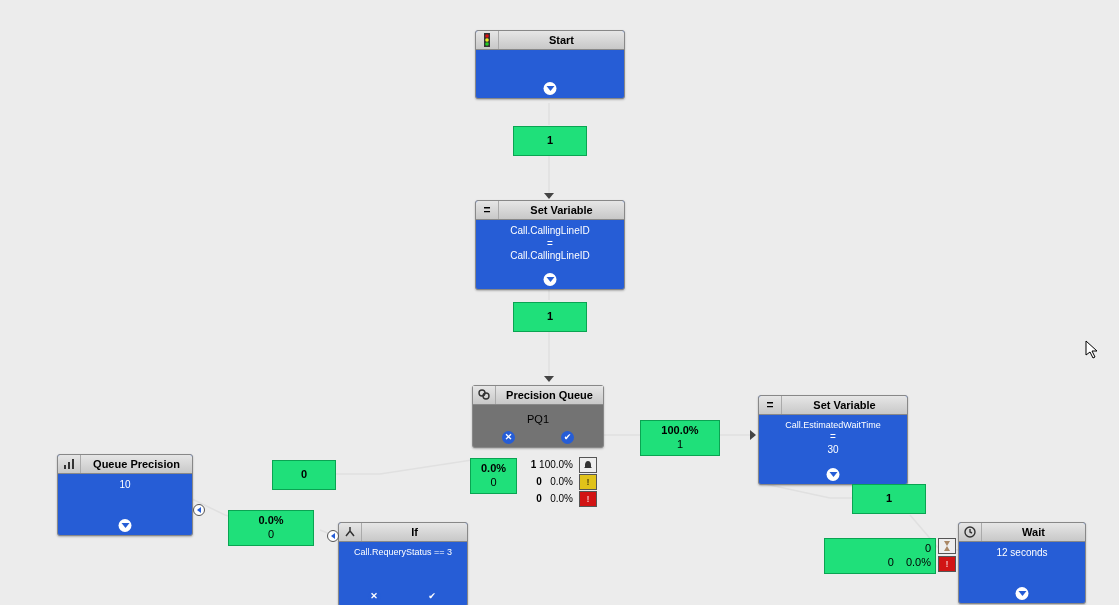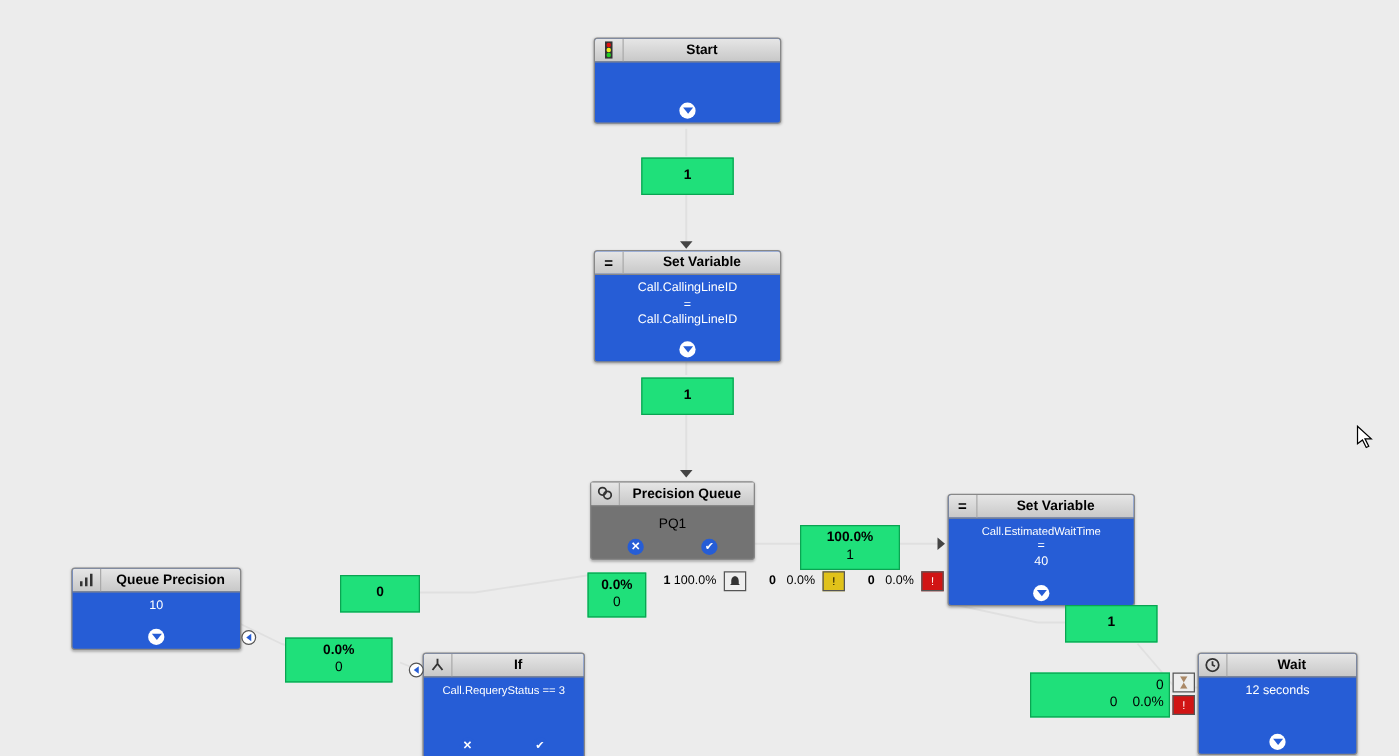--- a/index.html
+++ b/index.html
@@ -13,21 +13,21 @@
 .dropdown{position:absolute;bottom:3px;left:50%;transform:translateX(-50%);width:13px;height:13px;border-radius:50%;background:#fff;display:flex;align-items:center;justify-content:center}
 .dropdown::after{content:"";border-left:4px solid transparent;border-right:4px solid transparent;border-top:5px solid #265dd6}
 .pnode{position:absolute;border:1px solid #888;border-radius:3px;background:#737373;box-shadow:0 1px 2px rgba(0,0,0,.25)}
 .pnode .node-hdr{background:linear-gradient(#e6e6e6,#c8c8c8)}
 .pnode-body{color:#000;text-align:center;padding:8px 2px 22px 2px;position:relative;font-size:11px}
 .pnode-foot-icons{position:absolute;bottom:3px;left:0;right:0;display:flex;justify-content:space-around;padding:0 6px}
 .circle-x{width:13px;height:13px;border-radius:50%;background:#265dd6;color:#fff;display:flex;align-items:center;justify-content:center;font-size:9px;font-weight:bold;line-height:1}
 .circle-check{width:13px;height:13px;border-radius:50%;background:#265dd6;color:#fff;display:flex;align-items:center;justify-content:center;font-size:9px;line-height:1}
 .stat-green{position:absolute;background:#1fe07a;border:1px solid #0aa452;color:#000;text-align:center;display:flex;flex-direction:column;justify-content:center;align-items:center;font-size:11px;font-weight:bold;line-height:1.25}
 .stat-green span{font-weight:normal}
-.port-stack{position:absolute;display:flex;flex-direction:row}
+.port-stack{position:absolute;display:flex;flex-direction:column}
 .port-row{display:flex;align-items:center;height:17px}
 .port-label{width:55px;text-align:right;padding-right:4px;font-size:10px}
 .port-icon{width:16px;height:14px;border:1px solid #555;display:flex;align-items:center;justify-content:center;font-size:9px;margin-left:2px}
 .red-ic{background:#d11414;color:#fff}
 .yel-ic{background:#e0c21a;color:#000}
 .whi-ic{background:#eee;color:#000}
 .conn-arrow{position:absolute;width:0;height:0}
 .conn-arrow.down{border-left:5px solid transparent;border-right:5px solid transparent;border-top:6px solid #444}
 .conn-arrow.right{border-top:5px solid transparent;border-bottom:5px solid transparent;border-left:6px solid #444}
 .port-dot{position:absolute;width:10px;height:10px;border-radius:50%;background:#fff;border:1px solid #555;display:flex;align-items:center;justify-content:center}
@@ -141,21 +141,21 @@
 <div class="conn-arrow right" style="left:750px;top:430px"></div>
 
 <div class="node" style="left:758px;top:395px;width:148px">
  <div class="node-hdr">
   <div class="icon-slot" style="font-weight:bold;font-size:12px">=</div>
   <div class="title">Set Variable</div>
  </div>
  <div class="node-body" style="min-height:48px;padding-bottom:16px;line-height:1.25">
    <div style="font-size:9px">Call.EstimatedWaitTime</div>
    <div>=</div>
-   <div>40</div>
+   <div>30</div>
    <div class="dropdown"></div>
  </div>
 </div>
 
 <div class="stat-green" style="left:852px;top:484px;width:72px;height:28px">
  <div>1</div>
 </div>
 
 <div class="node" style="left:958px;top:522px;width:126px">
  <div class="node-hdr">
@@ -197,21 +197,21 @@
  <div class="node-hdr">
   <div class="icon-slot">
     <svg width="12" height="12" viewBox="0 0 12 12">
             <rect x="1" y="7" width="2" height="4" fill="#333"></rect>
             <rect x="5" y="4" width="2" height="7" fill="#333"></rect>
             <rect x="9" y="1" width="2" height="10" fill="#333"></rect>
           </svg>
   </div>
   <div class="title">Queue Precision</div>
  </div>
- <div class="node-body" style="min-height:40px;padding-bottom:0">
+ <div class="node-body" style="min-height:40px;padding-bottom:16px">
    <div>10</div>
    <div class="dropdown"></div>
  </div>
 </div>
 <div class="port-dot" style="left:193px;top:504px"></div>
 
 <div class="stat-green" style="left:228px;top:510px;width:84px;height:34px">
   <div>0.0%</div>
   <span>0</span>
 </div>

